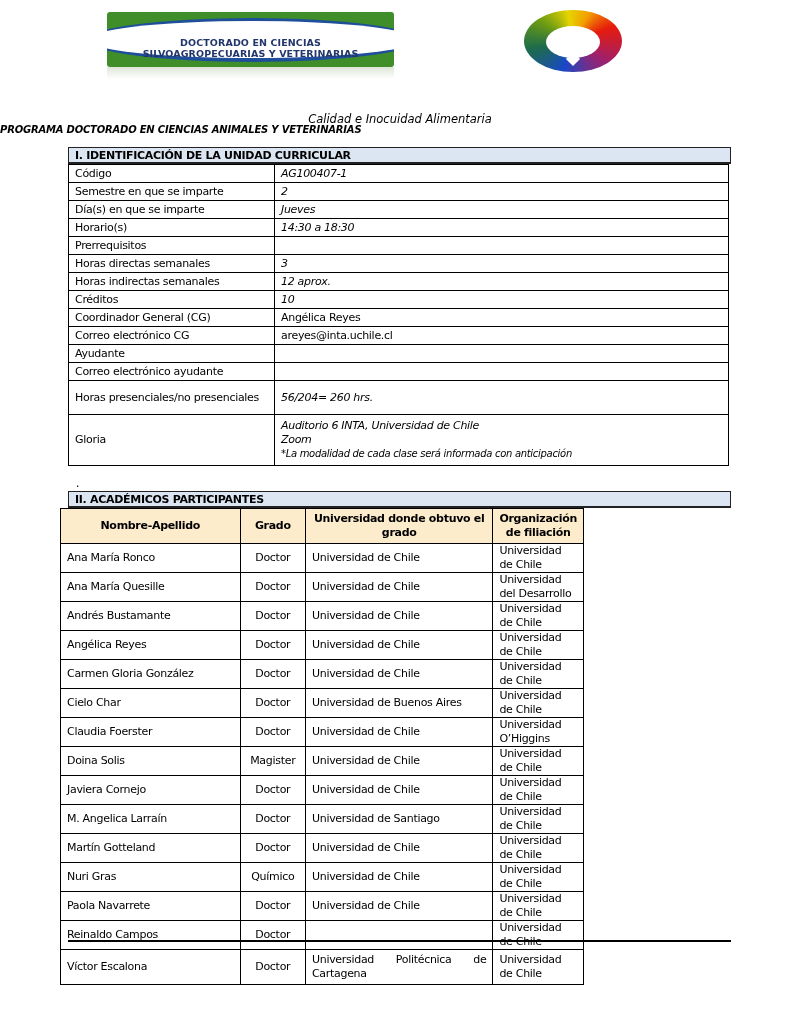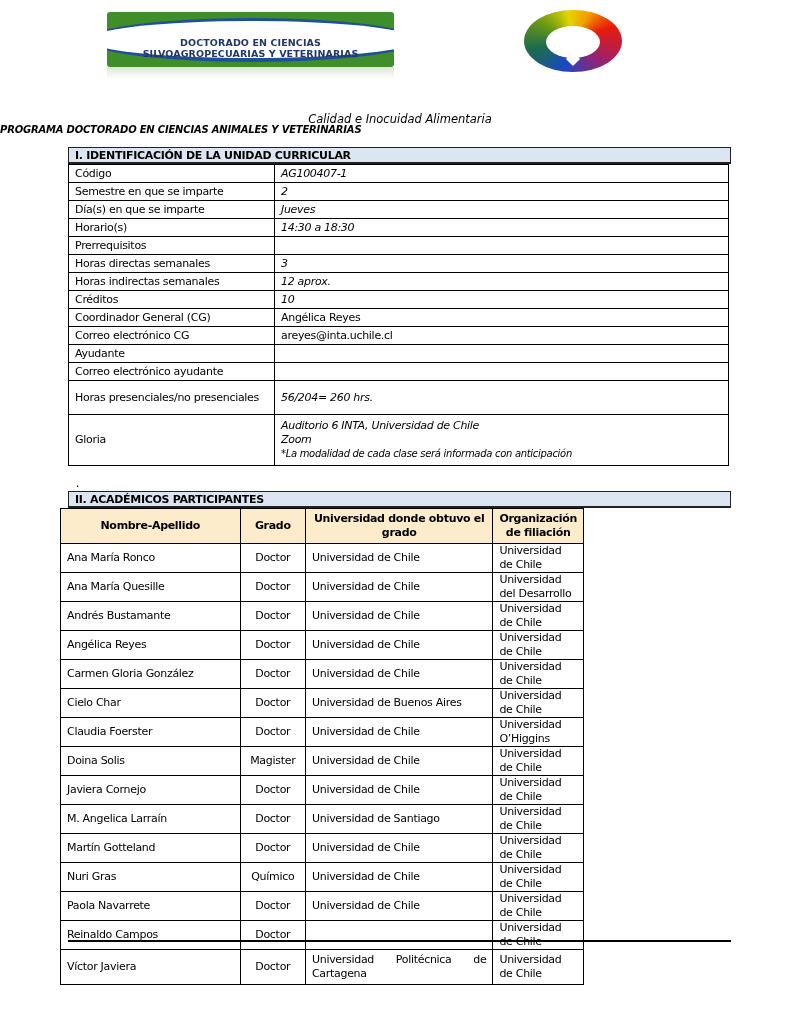--- a/index.html
+++ b/index.html
@@ -251,21 +251,21 @@
         <td>Universidad de Chile</td>
         <td>Universidad de Chile</td>
       </tr>
   <tr>
         <td>Reinaldo Campos</td>
         <td class="g">Doctor</td>
         <td></td>
         <td>Universidad de Chile</td>
       </tr>
   <tr class="tall">
-        <td>Víctor Javiera</td>
+        <td>Víctor Escalona</td>
         <td class="g">Doctor</td>
         <td class="just">Universidad Politécnica de Cartagena</td>
         <td>Universidad de Chile</td>
       </tr>
 </tbody>
   </table>
 
 <div class="footer-line"></div>
 
 </body></html>

